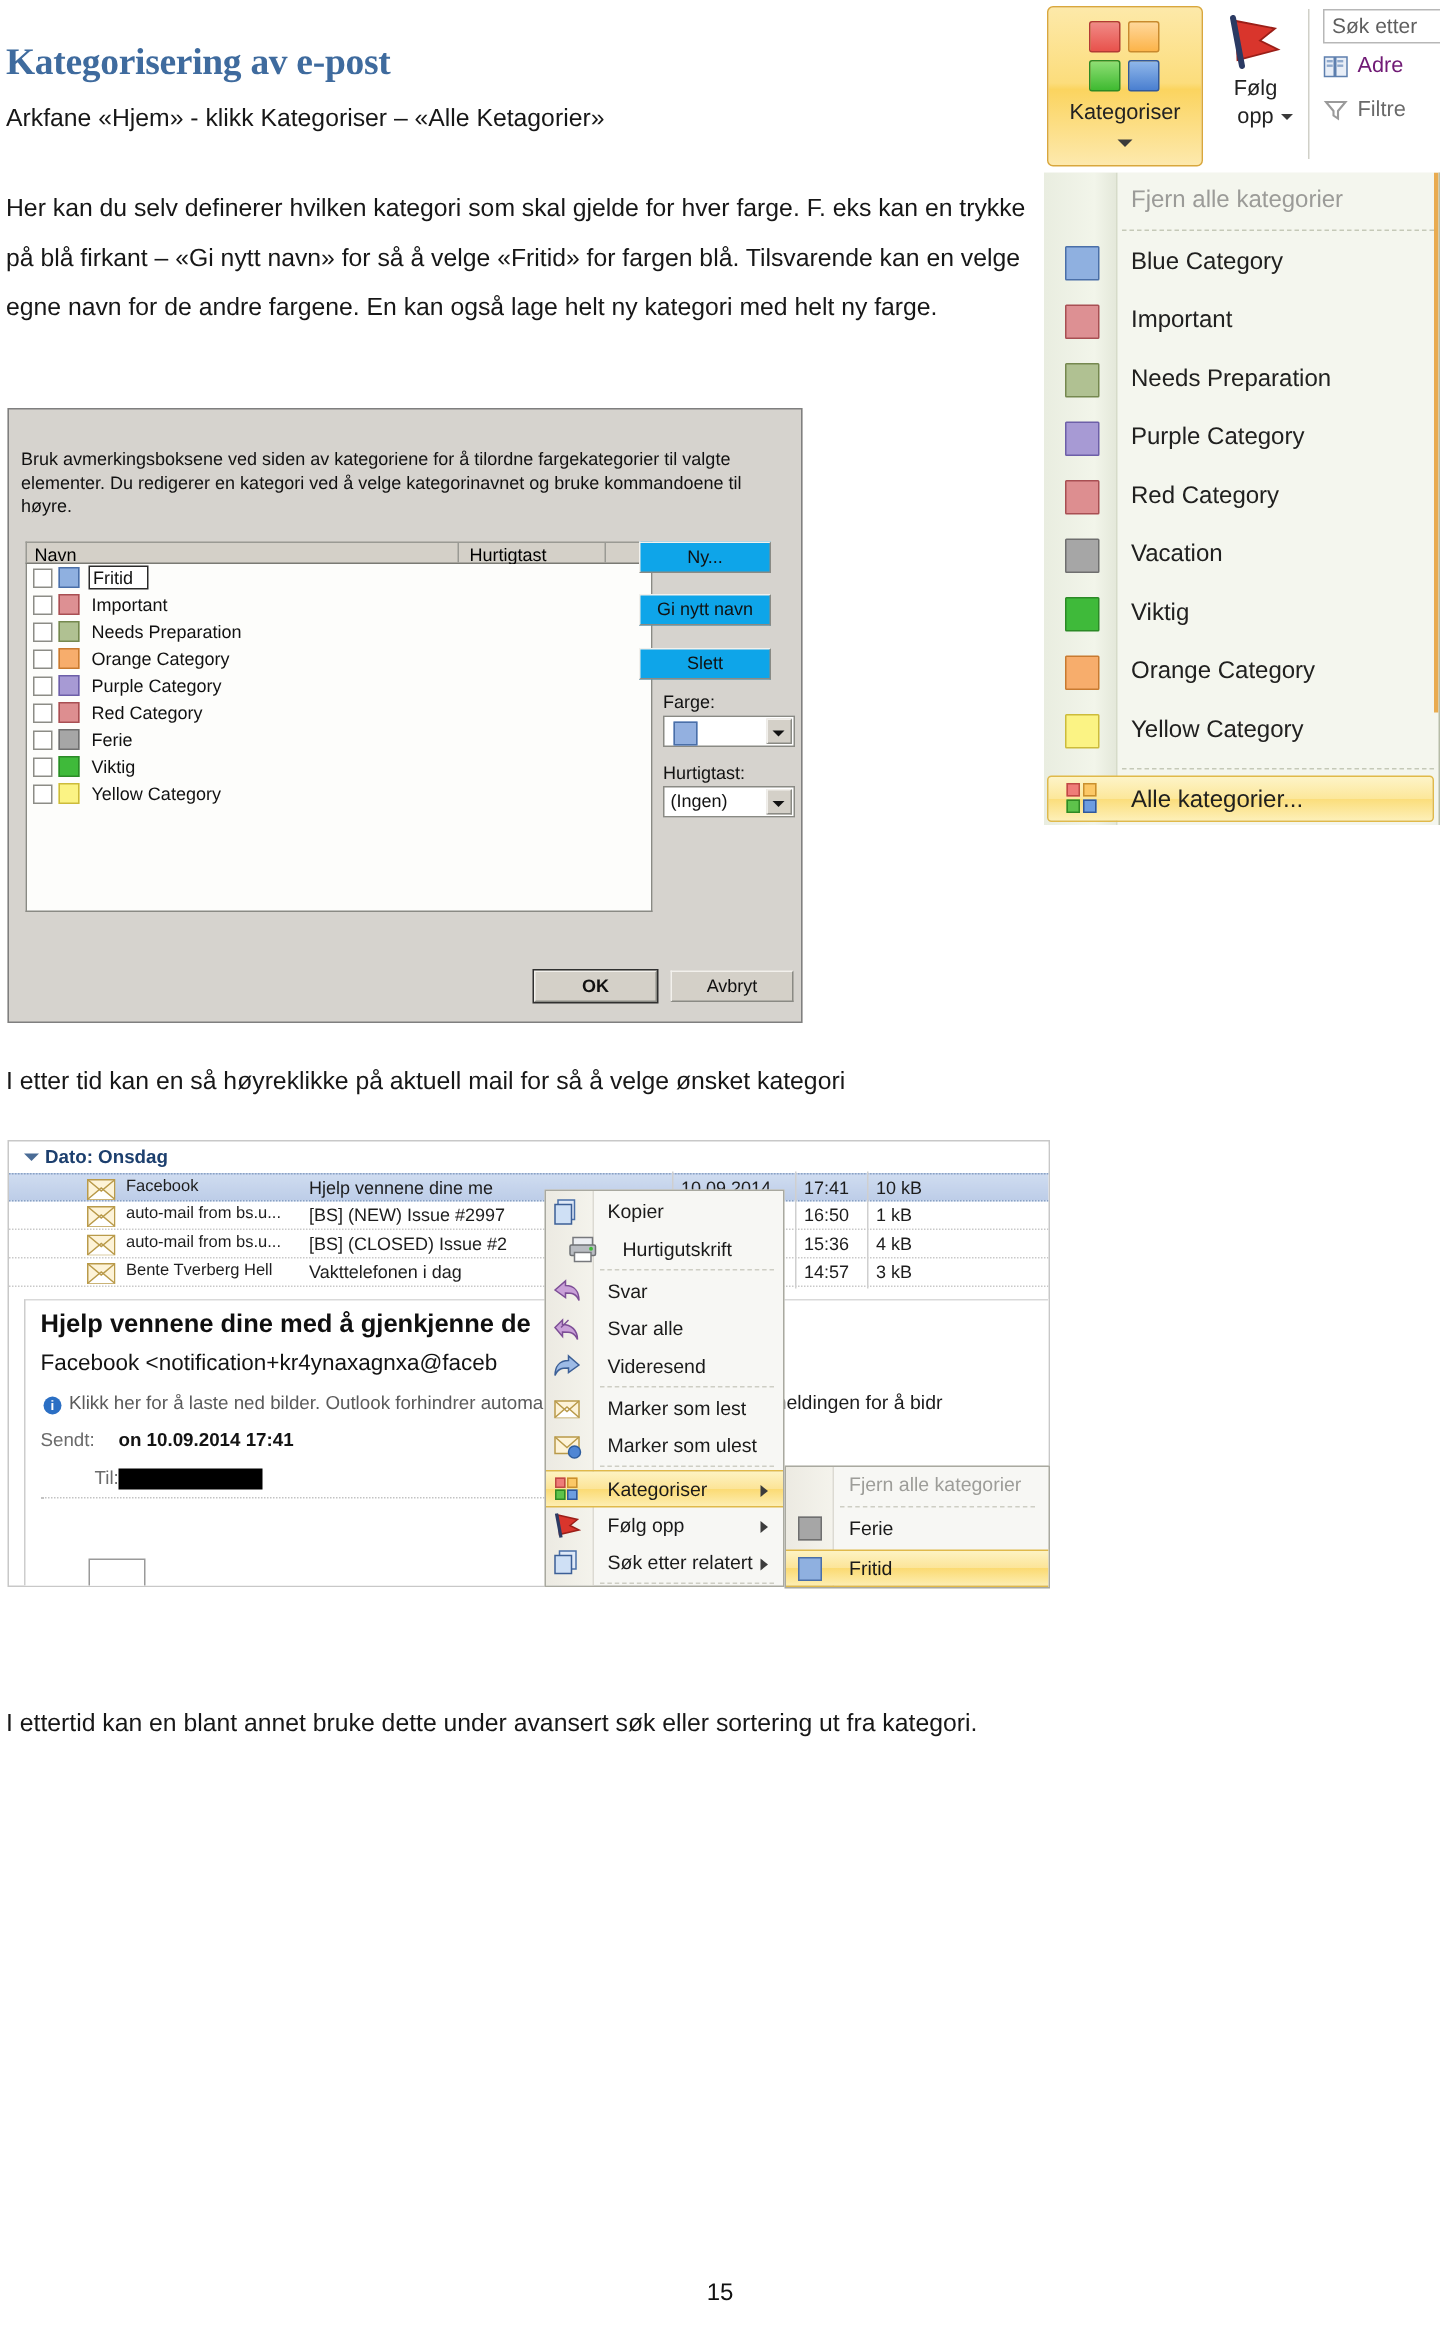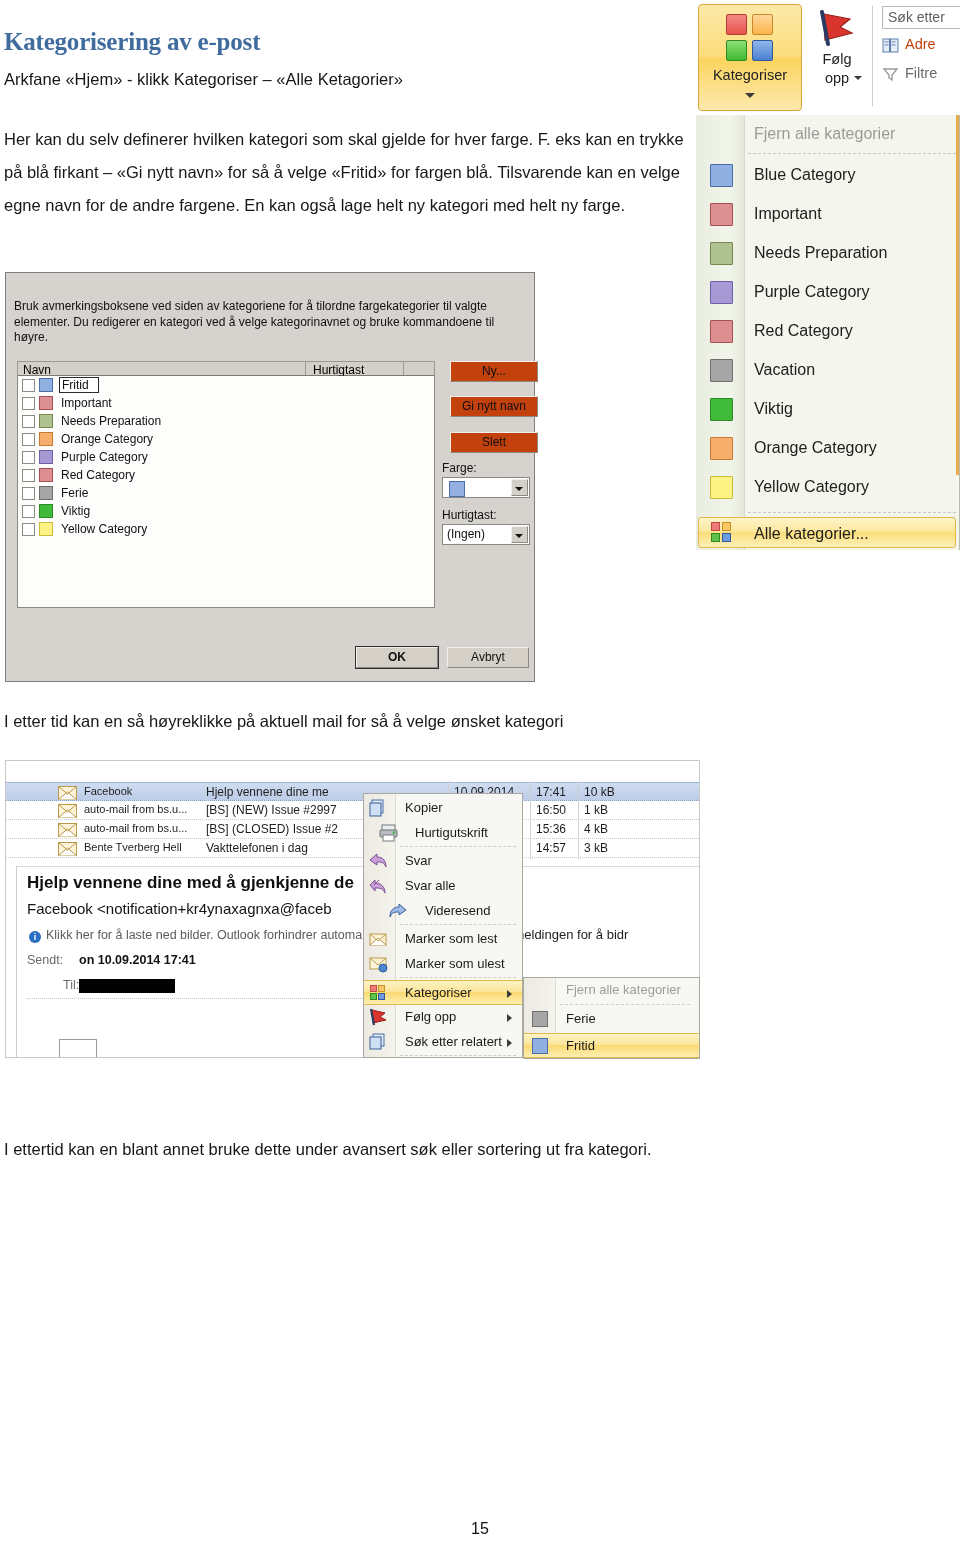--- a/index.html
+++ b/index.html
@@ -180,21 +180,21 @@
     font-size: 14px;
     color: #5f5f5f;
     padding: 2px 0 0 5px;
     white-space: nowrap;
     overflow: hidden;
   }
   .rib-row {
     position: absolute;
     left: 186px;
     font-size: 14.5px;
-    color: #c2410c;
+    color: #701a75;
     white-space: nowrap;
   }
   .rib-row.r1 { top: 36px; }
   .rib-row.r2 { top: 65px; color: #6a6a6a; }
   .rib-row .mini-icon {
     display: inline-block;
     vertical-align: -4px;
     margin-right: 6px;
   }
 
@@ -383,24 +383,24 @@
   .cat-nm.editing {
     border: 1px solid #2a2a2a;
     background: #fff;
     padding: 0 9px 0 2px;
     margin-left: 6px;
     position: relative;
   }
 
   #dlg .sidebtn {
     position: absolute;
-    left: 444px;
+    left: 420px;
     width: 88px;
     height: 21px;
-    background: #c2410c;
+    background: #0ea5e9;
     border: 1px solid #8a8a84;
     border-top-color: #f2f0ec;
     border-left-color: #f2f0ec;
     box-sizing: border-box;
     font-size: 12px;
     text-align: center;
     line-height: 19px;
     color: #111;
   }
   #dlg .lbl-side {
@@ -926,20 +926,24 @@
     <div class="arrowbox">
         <i></i>
       </div>
   </div>
 
   <div class="footbtn ok">OK</div>
   <div class="footbtn cancel">Avbryt</div>
 </div>
 
 <div id="mail-shot">
+  <div class="grp-hdr">
+    <span class="tri"></span>
+    <span>Dato: Onsdag</span>
+  </div>
 
   <div id="mail-rows-host">
       <div class="mail-row selected" style="top: 21px;">
         <svg class="env-icon" viewBox="0 0 19 14">
           <rect x="0.5" y="0.5" width="18" height="13" fill="#fdf3d8" stroke="#b99a4a"></rect>
           <path d="M0.5 13.5 L9.5 6 L18.5 13.5" fill="#fff" stroke="#b99a4a"></path>
           <path d="M0.5 0.5 L9.5 8 L18.5 0.5" fill="none" stroke="#b99a4a"></path>
         </svg>
         <span class="m-from">Facebook</span>
         <span class="m-subj">Hjelp vennene dine me</span>
@@ -1031,21 +1035,21 @@
       </svg>
       <span class="lb">Svar</span>
     </div>
     <div class="ctx-item" style="top: 80px;">
       <svg class="ic" viewBox="0 0 19 18">
         <path d="M1 8 L6 3 V6 C12 6 16 10 16 16 C14 11 11 11 6 11 V14 Z" fill="#c9a0d8" stroke="#7d4e96"></path>
         <path d="M5 8 L10 3" stroke="#7d4e96" fill="none"></path>
       </svg>
       <span class="lb">Svar alle</span>
     </div>
-    <div class="ctx-item" style="top: 105px; margin-left: 20px;">
+    <div class="ctx-item" style="top: 105px;">
       <svg class="ic" viewBox="0 0 19 18">
         <path d="M17 8 L10 2 V5 C4 5 1 9 1 15 C3 10 6 10 10 10 V13 Z" fill="#9dbbe6" stroke="#3c5f96"></path>
       </svg>
       <span class="lb">Videresend</span>
     </div>
     <div class="ctx-sep" style="top: 130px;"></div>
     <div class="ctx-item" style="top: 133px;">
       <svg class="ic" viewBox="0 0 19 18">
         <rect x="1" y="4" width="16" height="11" fill="#fdf3d8" stroke="#b99a4a"></rect>
         <path d="M1 15 L9 8 L17 15" fill="#fff" stroke="#b99a4a"></path>

